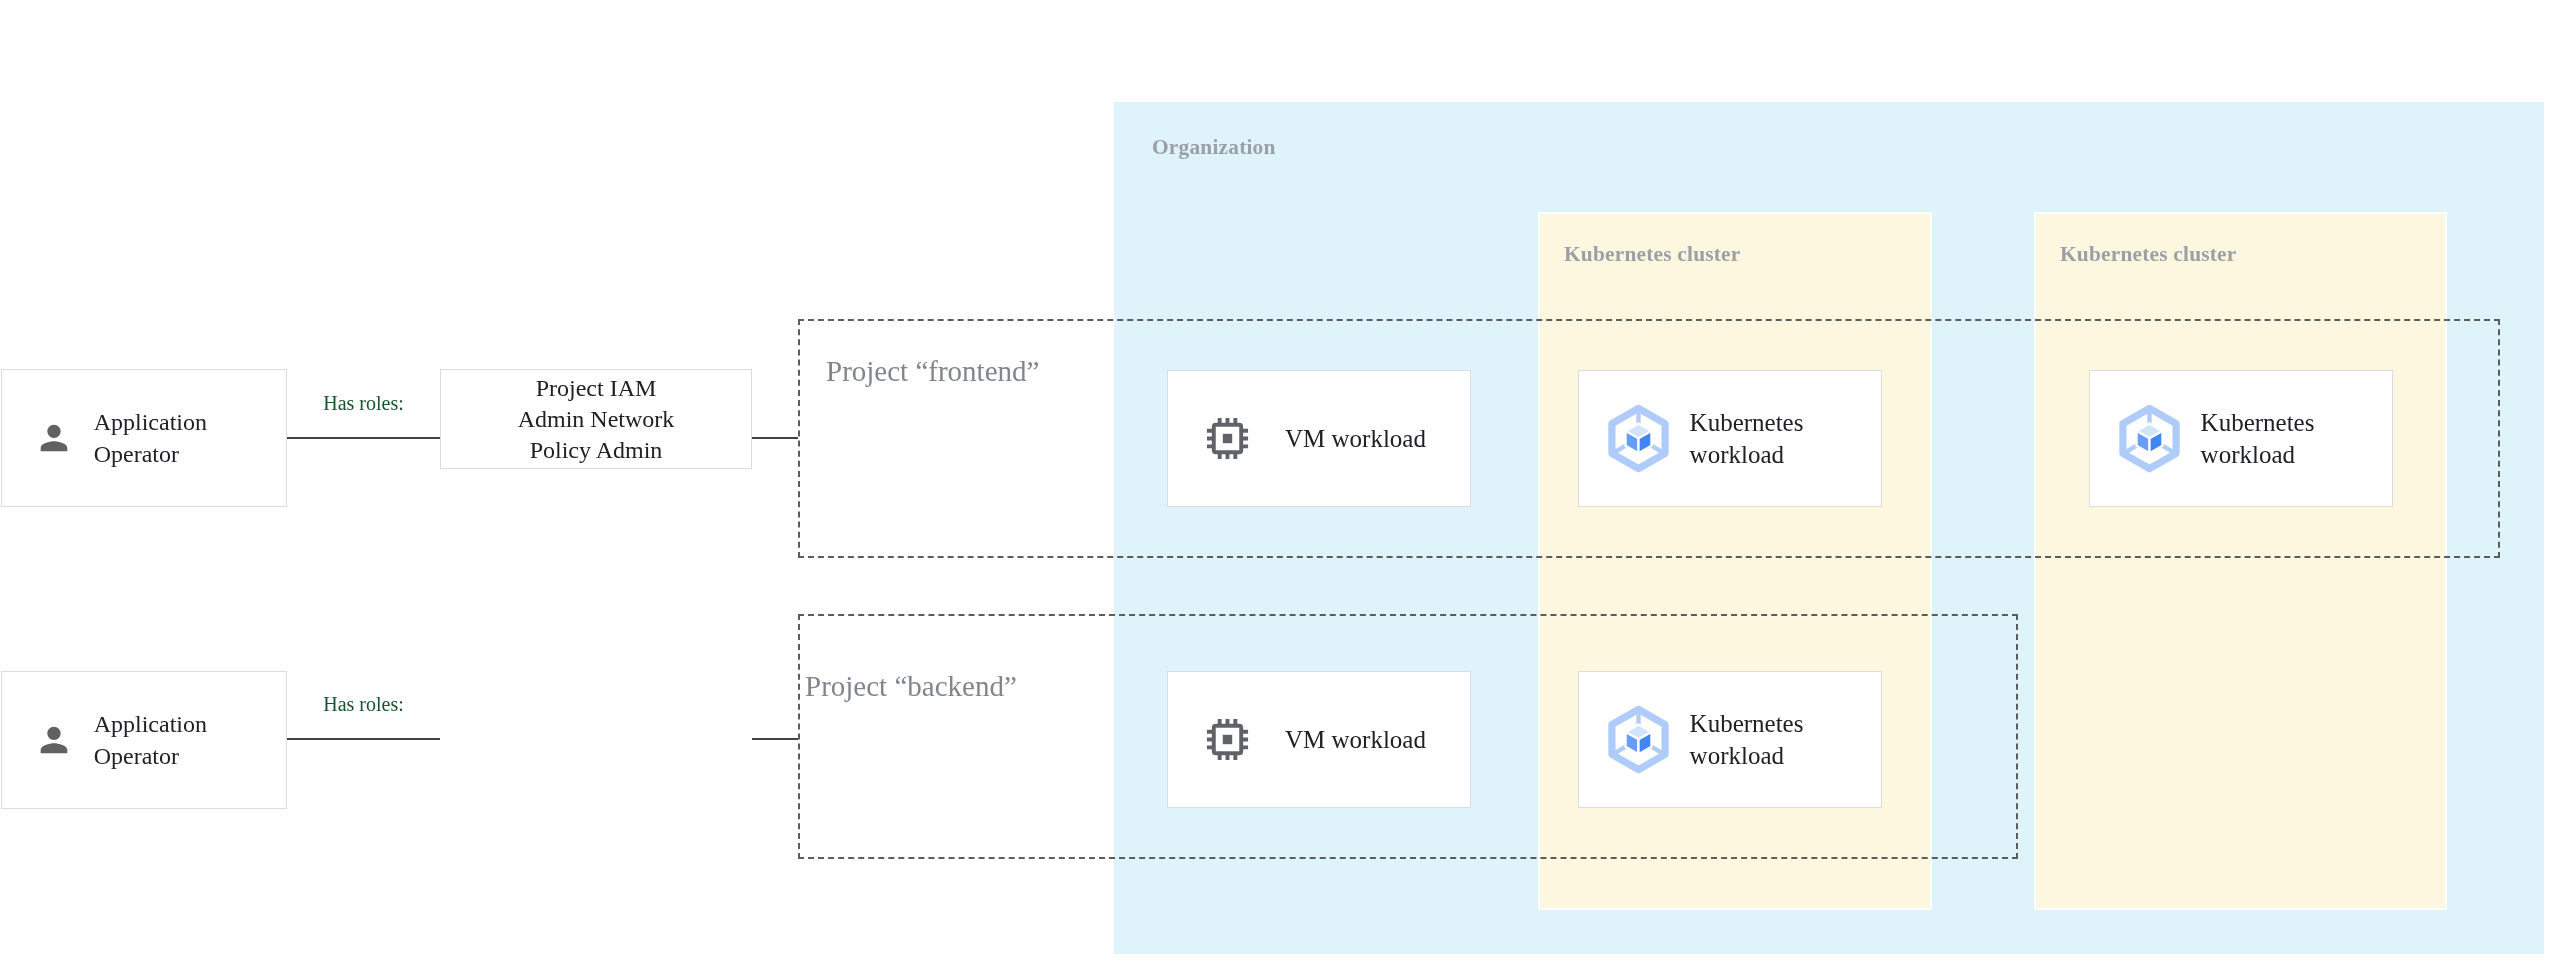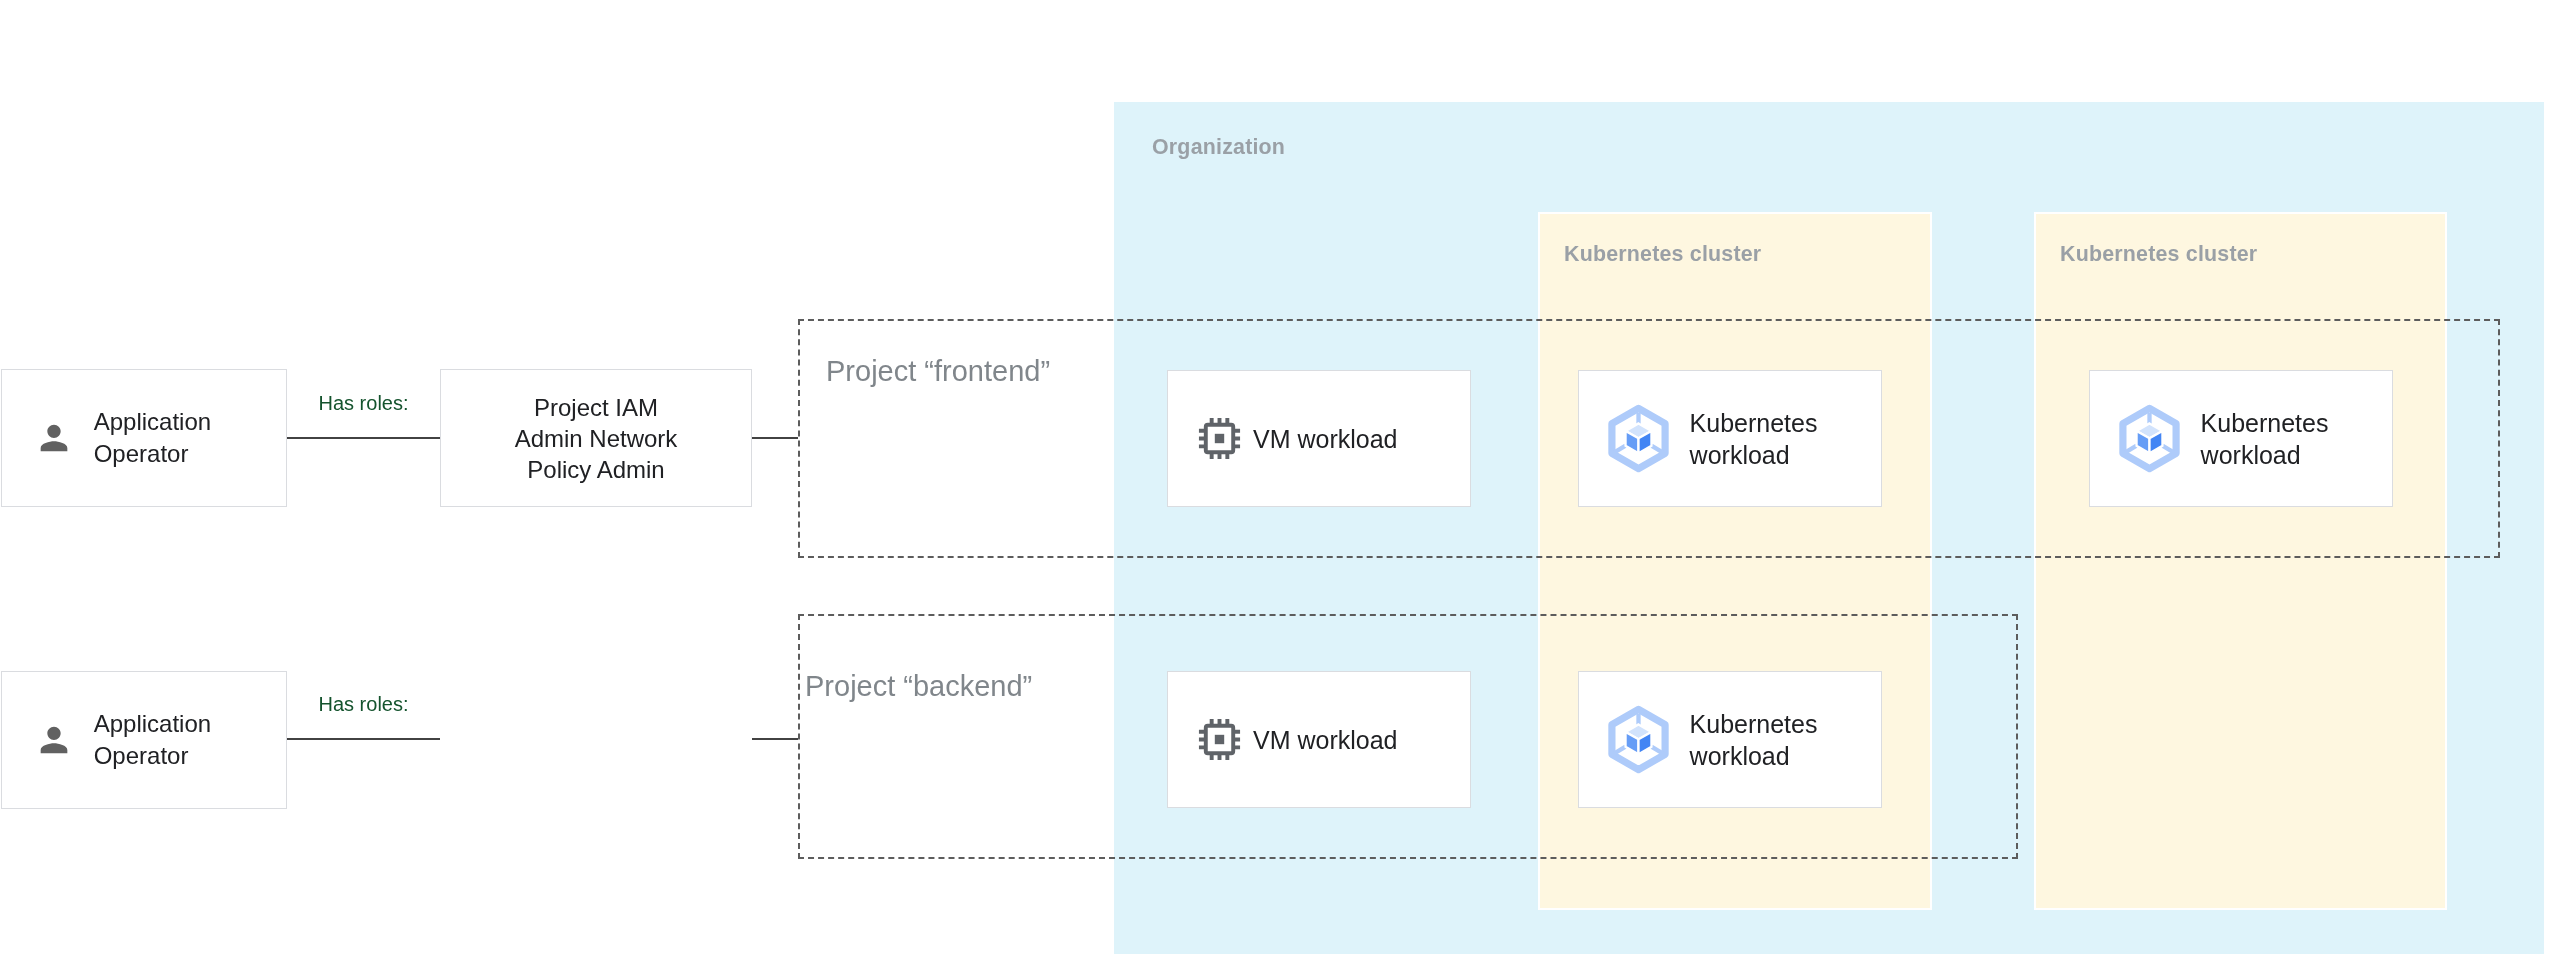--- a/index.html
+++ b/index.html
@@ -2,21 +2,21 @@
 <html style="font-size:11px"><head>
 <meta charset="utf-8">
 <style>
   html, body { margin: 0; padding: 0; background: #ffffff; }
   .canvas {
     position: relative;
     width: 2576px;
     height: 970px;
     background: #ffffff;
     overflow: hidden;
-    font-family: Liberation Sans, sans-serif;
+    font-family: Liberation Serif, serif;
   }
   .abs { position: absolute; }
   .pre { white-space: pre-line; }
 
   
   .org-zone {
     left: 1114px; top: 102px; width: 1430px; height: 852px;
     background: #def3fa;
   }
   .cluster-zone {
@@ -52,28 +52,28 @@
   
   .node {
     background: #ffffff;
     border: 1.4px solid #dadce0;
     box-sizing: border-box;
     display: flex;
     align-items: center;
     color: #202124;
   }
   .actor-box  { left: 1.4px;   width: 286px; height: 138px; padding-left: 32px; gap: 19.3px; }
-  .role-box   { left: 440px; width: 312px; height: 138px; justify-content: center; text-align: center; }
+  .role-box   { left: 440px; width: 312px; height: 100px; justify-content: center; text-align: center; }
   .row-1 { top: 369px; }
   .row-2 { top: 671px; }
 
   .node-text   { font-size: 24px; line-height: 32px; }
   .role-text   { font-size: 24px; line-height: 31px; }
 
-  .workload-box { width: 304px; height: 137px; padding-left: 28px; gap: 10px; }
+  .workload-box { width: 304px; height: 137px; padding-left: 36px; gap: 34px; }
   .wl-row-1 { top: 370px; }
   .wl-row-2 { top: 671px; }
   .vm-1  { left: 1167px; }
   .k8s-1 { left: 1578px; padding-left: 25px; gap: 16.6px; }
   .k8s-2 { left: 2089px; padding-left: 25px; gap: 16.6px; }
   .vm-2  { left: 1167px; }
   .k8s-3 { left: 1578px; padding-left: 25px; gap: 16.6px; }
   .workload-text { font-size: 25px; line-height: 32px; }
 
   

